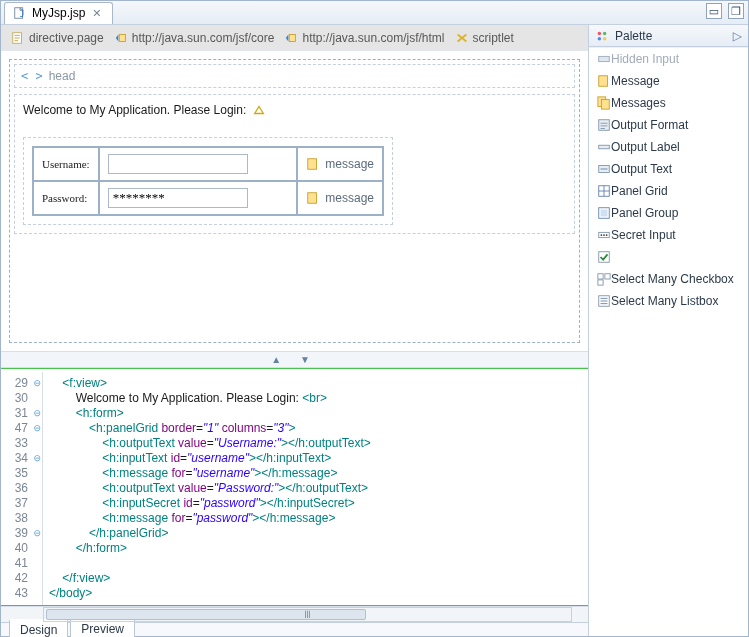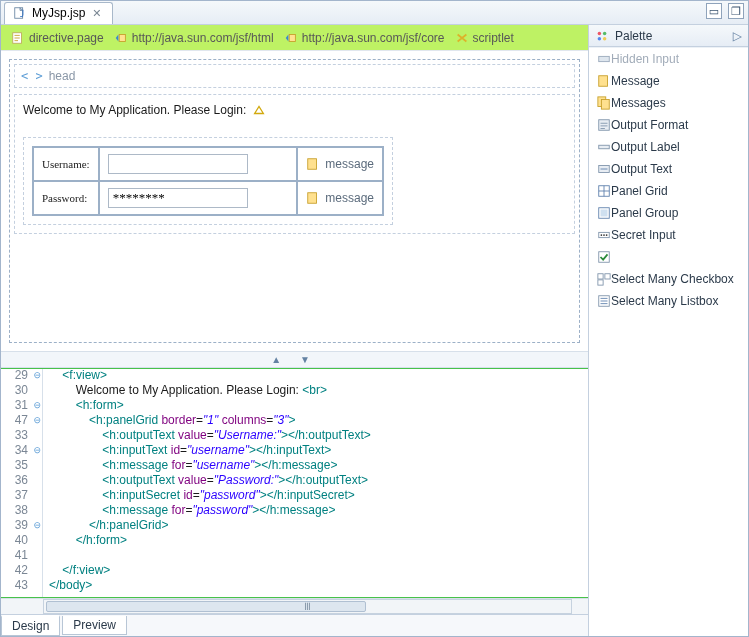--- a/index.html
+++ b/index.html
@@ -11,21 +11,21 @@
 .tab { height: 22px; background: #fff; border: 1px solid #a8b8ca; border-bottom: none; border-radius: 3px 3px 0 0; padding: 2px 8px; display: flex; align-items: center; gap: 5px; margin-left: 3px; }
 .tab .fico { width: 14px; height: 14px; display: flex; align-items: center; justify-content: center; }
 .tab .close-x { color: #7a8693; font-size: 11px; padding: 0 2px; }
 .win-btns { position: absolute; right: 4px; top: 2px; display: flex; gap: 6px; }
 .win-btns span { width: 16px; height: 16px; border: 1px solid #8fa3bb; background: #fff; display: inline-flex; align-items: center; justify-content: center; color: #39536f; font-size: 11px; }
 
 .main { flex: 1; display: flex; min-height: 0; }
 .left { flex: 1; display: flex; flex-direction: column; border-right: 1px solid #c4d0df; }
 .right { width: 159px; display: flex; flex-direction: column; }
 
-.toolbar { height: 26px; background: #bef264; border-bottom: 1px solid #e1e7ee; display: flex; align-items: center; gap: 10px; padding: 0 10px; color: #585858; }
+.toolbar { height: 26px; background: #e5e5e5; border-bottom: 1px solid #e1e7ee; display: flex; align-items: center; gap: 10px; padding: 0 10px; color: #585858; }
 .tbitem { display: flex; align-items: center; gap: 4px; }
 .ico { width: 14px; height: 14px; display: inline-flex; align-items: center; justify-content: center; }
 
 .design-area { flex: 0 0 300px; background: #fff; padding: 8px; overflow: hidden; }
 .dashed-outer { border: 1px dashed #9cb0c7; height: 100%; padding: 4px; }
 .head-sec { border: 1px dashed #c4d0df; padding: 4px 6px; display: flex; align-items: center; gap: 6px; color: #8a97a7; margin-bottom: 6px; }
 .head-sec .tag { font-family: Consolas, monospace; color: #5e9ed6; }
 .body-sec { border: 1px dashed #c4d0df; padding: 8px; }
 .welcome { font-family: "Times New Roman", serif; font-size: 16px; color: #1a1a1a; display: flex; align-items: center; gap: 6px; }
 .form-box { border: 1px dashed #c4d0df; margin-top: 20px; padding: 8px; width: 370px; }
@@ -46,21 +46,21 @@
 .code .st { color: #2a00ff; font-style: italic; }
 .vscroll { width: 16px; border-left: 1px solid #d7e0ea; background: #f2f5f8; position: relative; }
 .vscroll .thumb { position: absolute; left: 2px; right: 2px; top: 120px; height: 30px; background: #c6d2df; border: 1px solid #9cb0c7; border-radius: 2px; }
 
 .hscroll-row { height: 16px; display: flex; background: #f2f5f8; border-top: 1px solid #d7e0ea; }
 .hscroll-row .spc { width: 42px; }
 .hscroll { flex: 1; border: 1px solid #c6d2df; position: relative; }
 .hscroll .thumb { position: absolute; top: 1px; bottom: 1px; left: 2px; width: 320px; background: #dde6ef; border: 1px solid #b0c0d2; border-radius: 2px; }
 .hscroll .mid { position: absolute; left: 50%; top: 1px; color: #8899aa; font-size: 10px; transform: translateX(-50%); }
 
-.bottom-tabs { height: 22px; background: #f6f8fb; border-top: 1px solid #c4d0df; display: flex; align-items: center; padding-left: 0; gap: 2px; }
+.bottom-tabs { height: 14px; background: #f6f8fb; border-top: 1px solid #c4d0df; display: flex; align-items: center; padding-left: 8px; gap: 2px; }
 .btab { border: 1px solid #b8c6d6; border-top: none; background: #fff; padding: 2px 10px; color: #2b3a4a; }
 .btab.active { border-top: 2px solid #fff; margin-top: -1px; }
 
 .pal-head { height: 22px; background: linear-gradient(#f5f8fb,#e6edf5); border-bottom: 1px solid #c4d0df; display: flex; align-items: center; padding: 0 6px; gap: 6px; color: #2b3a4a; position: relative; }
 .pal-head .arr { position: absolute; right: 6px; color: #6482a3; }
 .pal-list { flex: 1; overflow-y: auto; background: #fff; }
 .pal-item { display: flex; align-items: center; gap: 0; padding: 4px 8px; color: #2b3a4a; border-bottom: 0; }
 .pal-item.cut { color: #8a97a7; opacity: .8; border-top: 1px solid #e8eef5; }
 
 .svgico { width: 14px; height: 14px; display: inline-block; }
@@ -102,30 +102,30 @@
           </span>
           <span>directive.page</span>
         </div>
         <div class="tbitem">
           <span class="ico">
             <svg class="svgico" viewBox="0 0 16 16">
                 <path d="M2 8l3-4v8z" fill="#3b86d4"></path>
                 <rect x="6" y="4" width="7" height="8" fill="#ffe18f" stroke="#c79f2a"></rect>
               </svg>
           </span>
-          <span>http://java.sun.com/jsf/html</span>
+          <span>http://java.sun.com/jsf/core</span>
         </div>
         <div class="tbitem">
           <span class="ico">
             <svg class="svgico" viewBox="0 0 16 16">
                 <path d="M2 8l3-4v8z" fill="#3b86d4"></path>
                 <rect x="6" y="4" width="7" height="8" fill="#ffe18f" stroke="#c79f2a"></rect>
               </svg>
           </span>
-          <span>http://java.sun.com/jsf/core</span>
+          <span>http://java.sun.com/jsf/html</span>
         </div>
         <div class="tbitem">
           <span class="ico">
             <svg class="svgico" viewBox="0 0 16 16">
                 <path d="M3 4l10 8M13 4L3 12" stroke="#ddb22a" stroke-width="2"></path>
               </svg>
           </span>
           <span>scriptlet</span>
         </div>
       </div>

